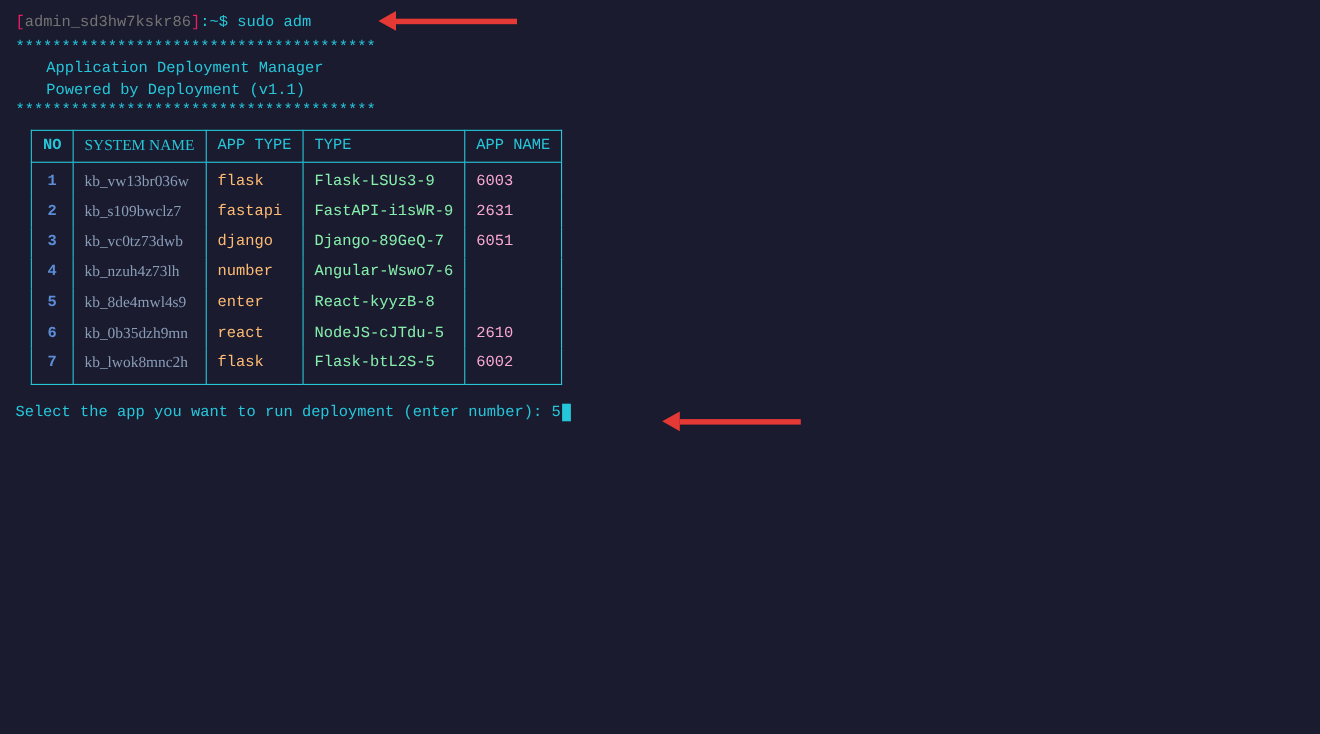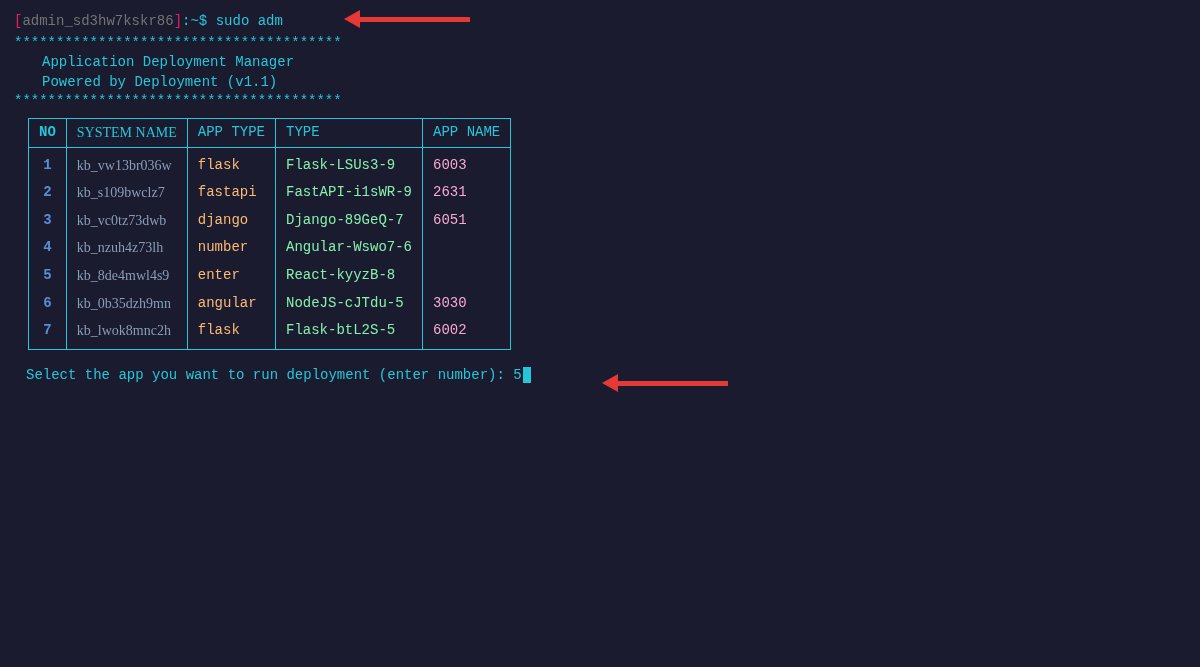--- a/index.html
+++ b/index.html
@@ -37,21 +37,21 @@
     th { color: #26c6da; }
     td { border-top: none; border-bottom: none; }
     tbody tr:first-child td { padding-top: 8px; }
     tbody tr:last-child td { padding-bottom: 8px; border-bottom: 1px solid #26c6da; }
     .col-no { color: #5b8dd6; text-align: center; min-width: 30px; font-weight: bold; }
     .col-sys { color: #8a9db8; min-width: 120px; font-family: Liberation Serif, serif; }
     .col-type { color: #fdba74; min-width: 80px; }
     .col-name { color: #86efac; min-width: 140px; }
     .col-port { color: #f9a8d4; min-width: 80px; }
     th.col-no, th.col-sys, th.col-type, th.col-name, th.col-port { color: #26c6da; }
-    .select-line { color: #26c6da; margin-top: 16px; margin-left: 12px; }
+    .select-line { color: #26c6da; margin-top: 16px; }
     .input-val { color: #26c6da; }
     .cursor {
       display: inline-block;
       background: #26c6da;
       width: 8px;
       height: 16px;
       vertical-align: text-bottom;
       margin-left: 1px;
     }
     .arrow {
@@ -130,23 +130,23 @@
         <tr>
           <td class="col-no">5</td>
           <td class="col-sys">kb_8de4mwl4s9</td>
           <td class="col-type">enter</td>
           <td class="col-name">React-kyyzB-8</td>
           <td class="col-port"></td>
         </tr>
         <tr>
           <td class="col-no">6</td>
           <td class="col-sys">kb_0b35dzh9mn</td>
-          <td class="col-type">angular</td>
+          <td class="col-type">react</td>
           <td class="col-name">NodeJS-cJTdu-5</td>
-          <td class="col-port">3030</td>
+          <td class="col-port">2610</td>
         </tr>
         <tr>
           <td class="col-no">7</td>
           <td class="col-sys">kb_lwok8mnc2h</td>
           <td class="col-type">flask</td>
           <td class="col-name">Flask-btL2S-5</td>
           <td class="col-port">6002</td>
         </tr>
       </tbody>
   </table>

